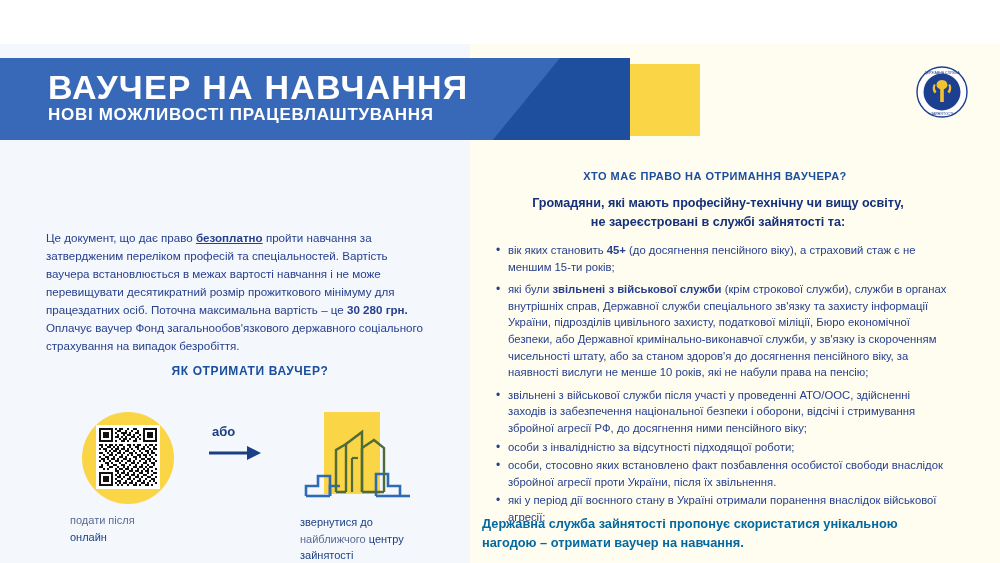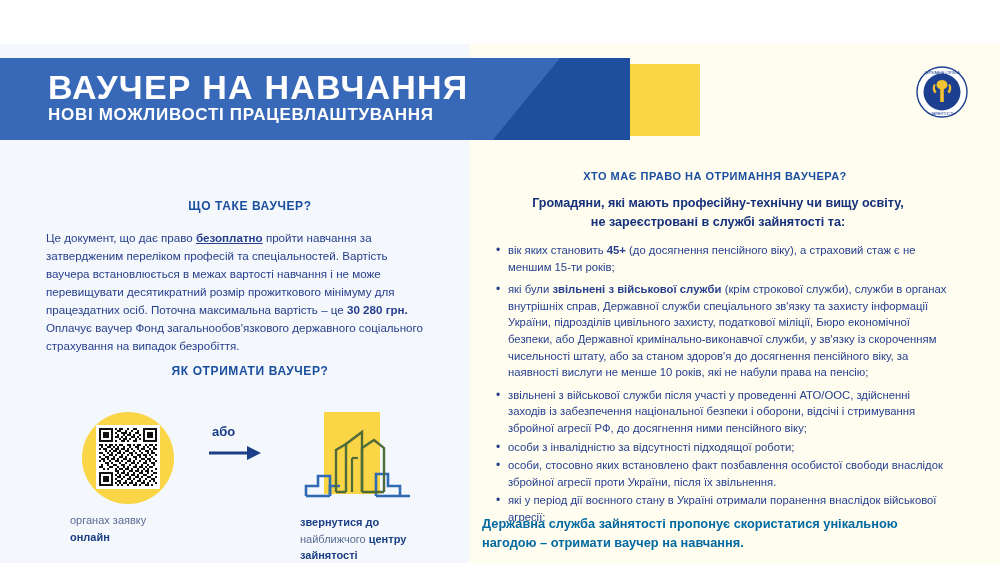--- a/index.html
+++ b/index.html
@@ -173,21 +173,21 @@
     background: #fad546;
   }
   .bld-wrap svg { position: absolute; left: 0; top: 0; }
 
   .cap {
     position: absolute;
     color: #5a6b94;
     font-size: 11px;
     line-height: 1.5;
   }
-  .cap b { color: #1a3f86; font-weight: bold; }
+  .cap b { color: #1a3f86; font-weight: normal; }
   #cap-online { left: 70px; top: 468px; width: 150px; }
   #cap-center { left: 300px; top: 470px; width: 150px; }
 
   
   #h-who {
     position: absolute;
     left: 490px; top: 126px;
     width: 450px;
     color: #1a4fa0;
     font-size: 11px;
@@ -262,21 +262,20 @@
       <circle cx="26" cy="26" r="25" fill="#ffffff" stroke="#1d3f8f" stroke-width="1.4"></circle>
       <circle cx="26" cy="26" r="18.5" fill="#1d3f8f"></circle>
       <path d="M26 14 C22 14 20.5 17 20.5 19 C20.5 21 22 22.5 24.2 23.2 L24.2 36 L27.8 36 L27.8 23.2 C30 22.5 31.5 21 31.5 19 C31.5 17 30 14 26 14 Z" fill="#f2c230"></path>
       <path d="M18 18 C16 21 16.5 25 18.8 27.5 L20.5 25.5 C18.8 23.6 18.5 21 19.7 19 Z" fill="#f2c230"></path>
       <path d="M34 18 C36 21 35.5 25 33.2 27.5 L31.5 25.5 C33.2 23.6 33.5 21 32.3 19 Z" fill="#f2c230"></path>
       <text x="26" y="7.8" font-size="3.5" fill="#1d3f8f" text-anchor="middle" font-family="'Liberation Sans', sans-serif">ДЕРЖАВНА СЛУЖБА</text>
       <text x="26" y="49" font-size="3.5" fill="#1d3f8f" text-anchor="middle" font-family="'Liberation Sans', sans-serif">ЗАЙНЯТОСТІ</text>
     </svg>
   </div>
 
-  <div class="sec-heading" id="h-what">ЩО ТАКЕ ВАУЧЕР?</div>
 
   <div class="body-text">
     <span>Це документ, що дає право </span><span class="ul-bold">безоплатно</span><span> пройти навчання за затвердженим переліком професій та спеціальностей. Вартість ваучера встановлюється в межах вартості навчання і не може перевищувати десятикратний розмір прожиткового мінімуму для працездатних осіб. Поточна максимальна вартість  – це </span><b>30 280 грн.</b><span> Оплачує ваучер Фонд загальнообов'язкового державного соціального страхування на випадок безробіття.</span>
   </div>
 
   <div class="sec-heading" id="h-how">ЯК ОТРИМАТИ ВАУЧЕР?</div>
 
   <div class="qr-circle"></div>
   <div class="qr-code">
     <svg viewBox="0 0 29 29" width="58" height="58" shape-rendering="crispEdges">
@@ -537,21 +536,21 @@
       <path d="M46 32 L62 20 L62 80" stroke="#4f6b3a" stroke-width="2.4" fill="none" stroke-linejoin="miter"></path>
       <path d="M62 36 L74 28 L84 36 L84 80" stroke="#4f6b3a" stroke-width="2.4" fill="none" stroke-linejoin="miter"></path>
       <path d="M62 36 L62 80" stroke="#4f6b3a" stroke-width="2.4" fill="none"></path>
       <path d="M36 80 L46 80 M62 80 L84 80" stroke="#4f6b3a" stroke-width="2.4" fill="none"></path>
       <path d="M52 46 L52 80" stroke="#4f6b3a" stroke-width="2.2" fill="none"></path>
       <path d="M52 46 L58 46" stroke="#4f6b3a" stroke-width="2.2" fill="none"></path>
     </svg>
   </div>
 
   <div class="cap" id="cap-online">
-    <span>органах заявку</span><br>
+    <span>подати після</span><br>
     <b>онлайн</b>
   </div>
 
   <div class="cap" id="cap-center">
     <b>звернутися до</b><br>
     <span>найближчого </span><b>центру</b><br>
     <b>зайнятості</b>
   </div>
 
   <div id="h-who">ХТО МАЄ ПРАВО НА ОТРИМАННЯ ВАУЧЕРА?</div>

